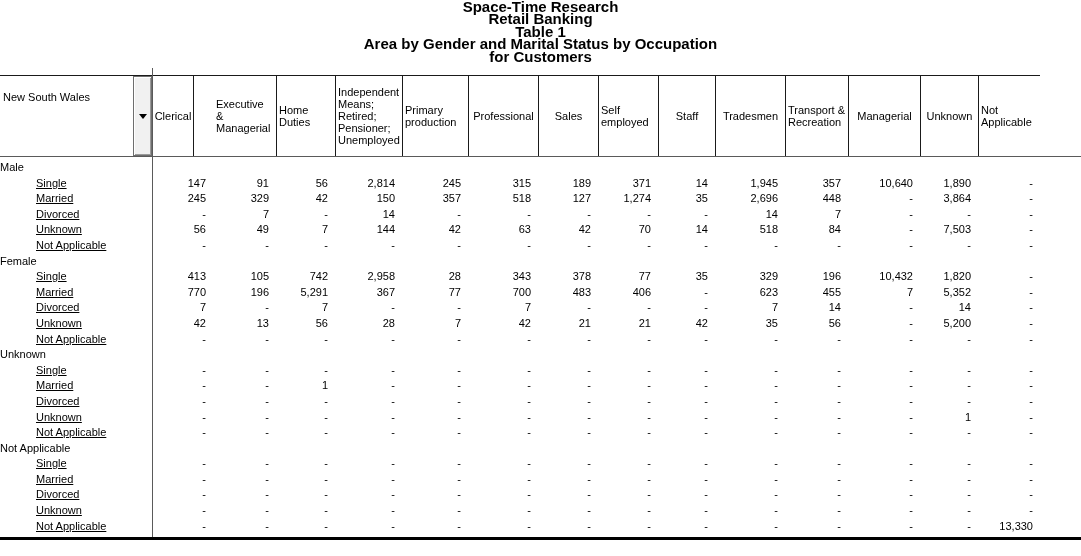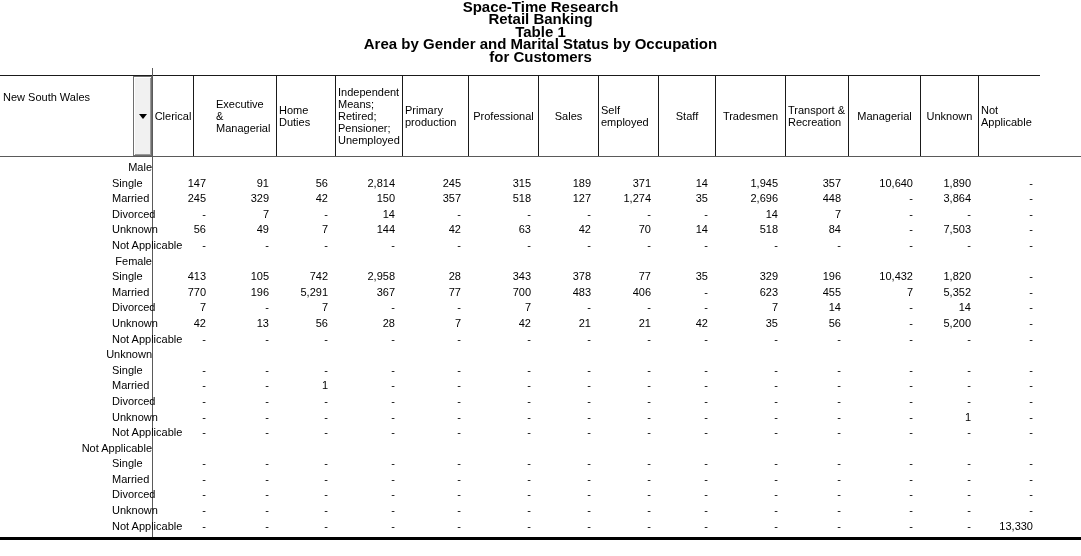--- a/index.html
+++ b/index.html
@@ -36,22 +36,22 @@
     text-align:left; line-height:12px; padding:0 2px;
   }
   .hcell.last { border-right:none; }
 
   #rows { position:absolute; left:0; top:160px; width:1081px; }
   .trow {
     display:grid;
     grid-template-columns:152px 61px 63px 59px 67px 66px 70px 60px 60px 57px 70px 63px 72px 58px 62px;
     height:15.6px; line-height:15.6px; white-space:nowrap;
   }
-  .rlabel.group { padding-left:0;text-align:right; }
-  .rlabel.sub   { padding-left:112px; }
+  .rlabel.group { padding-left:0; }
+  .rlabel.sub   { padding-left:36px;text-decoration:underline; }
   .vcell { text-align:right; padding-right:7px; }
 </style>
 </head>
 <body>
 
 <div class="page">
 
   <div class="titles">
     <div>Space-Time Research</div>
     <div>Retail Banking</div>

